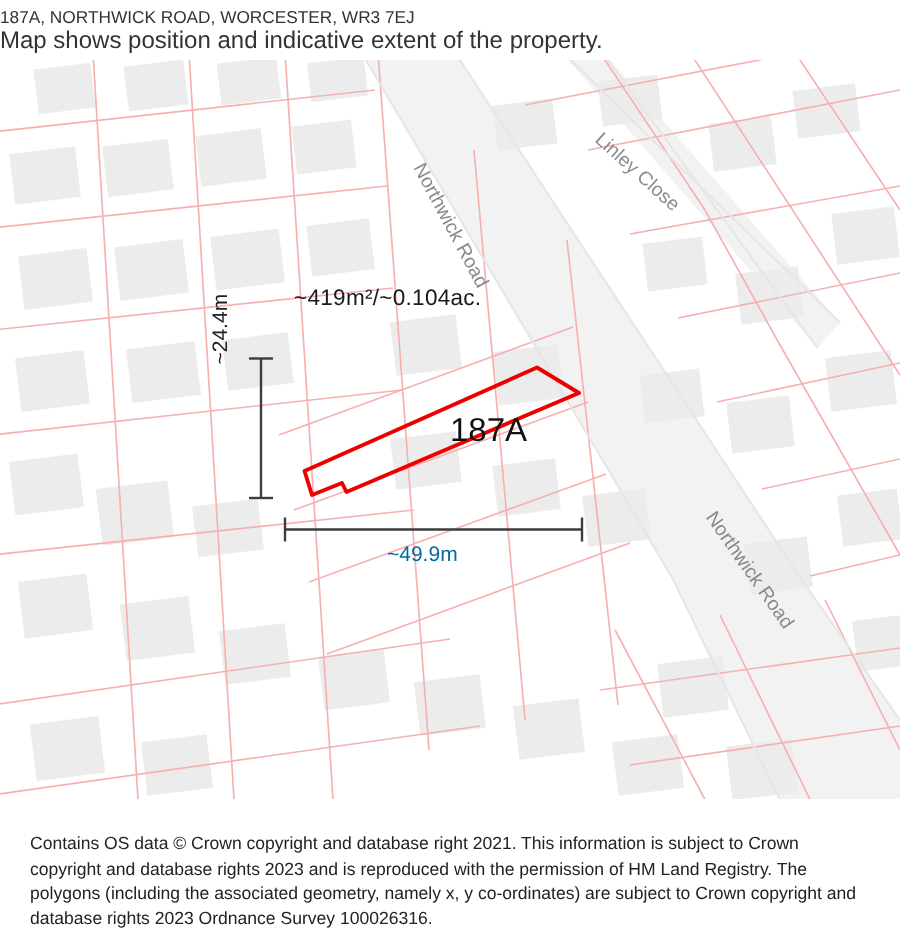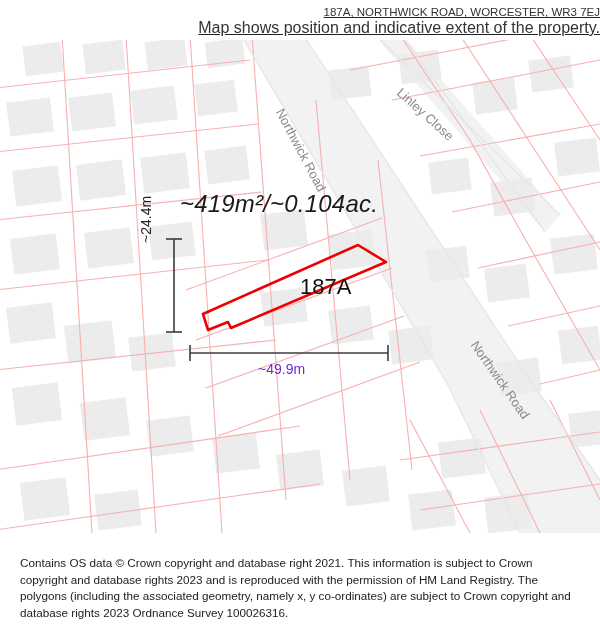--- a/index.html
+++ b/index.html
@@ -21,24 +21,23 @@
     background: #ffffff;
   }
 
   
   .header {
     position: absolute;
     left: 0;
     top: 0;
     width: 600px;
     height: 40px;
-    text-align: right;
+    text-align: left;
     padding-top: 5px;
     box-sizing: border-box;
-    text-decoration: underline;
   }
   .header .title {
     font-size: 11.5px;
     color: #333;
     line-height: 15px;
   }
   .header .subtitle {
     font-size: 16px;
     color: #333;
     line-height: 15px;
@@ -81,40 +80,39 @@
   }
   #road-northwick-bottom {
     left: 480px;
     top: 298px;
     transform: rotate(55deg);
     transform-origin: left top;
   }
 
   .area-label {
     position: absolute;
-    left: 180px;
+    left: 196px;
     top: 150px;
-    font-size: 24px;
+    font-size: 15px;
     color: #1a1a1a;
     letter-spacing: 0.2px;
-    font-style: italic;
   }
   .plot-label {
     position: absolute;
     left: 300px;
     top: 234px;
     font-size: 22px;
     color: #111;
   }
   .dim-h {
     position: absolute;
     left: 258px;
     top: 321px;
     font-size: 14px;
-    color: #6d28d9;
+    color: #0369a1;
   }
   .dim-v {
     position: absolute;
     left: 138px;
     top: 203px;
     font-size: 14px;
     color: #222;
     transform: rotate(-90deg);
     transform-origin: left top;
     white-space: nowrap;

